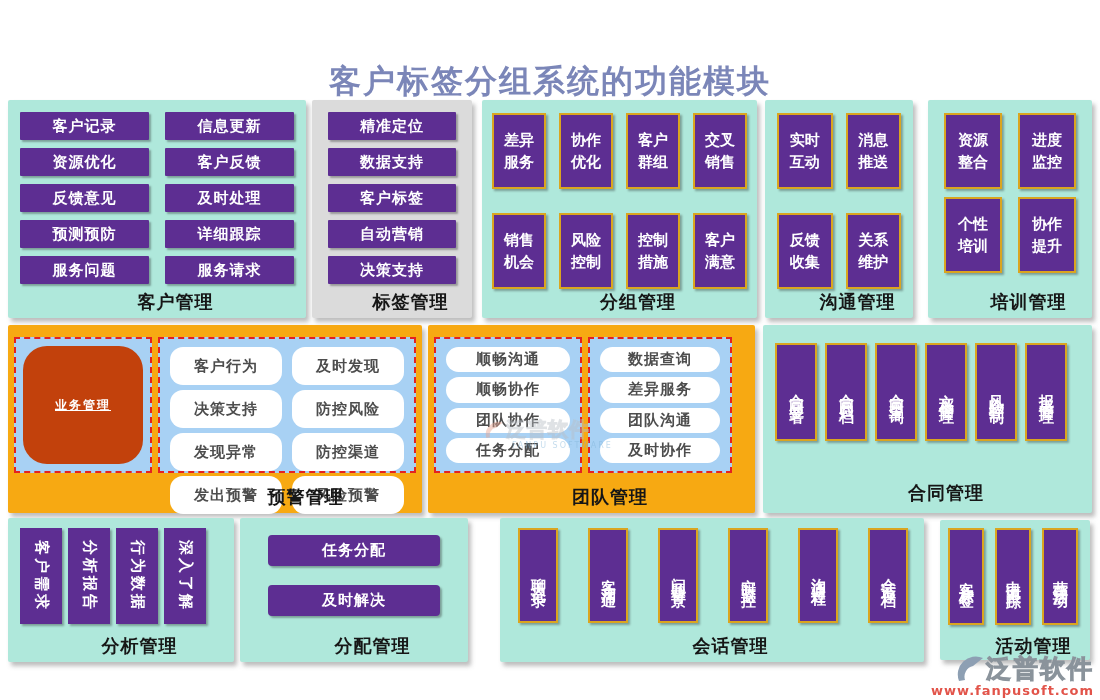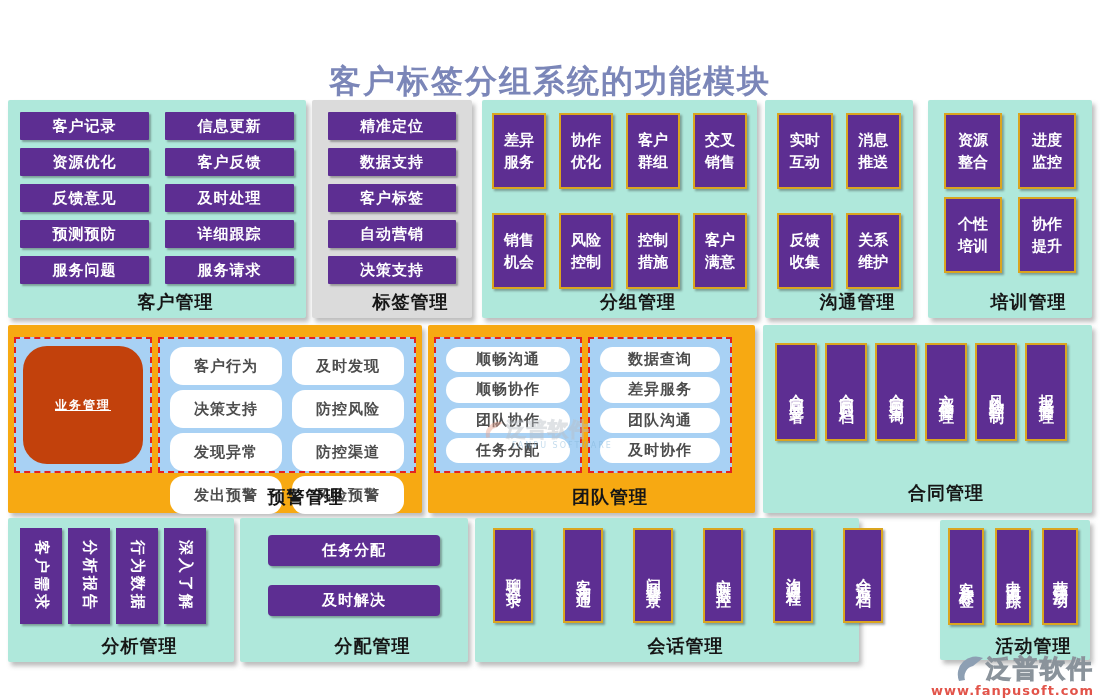--- a/index.html
+++ b/index.html
@@ -233,21 +233,21 @@
   </div>
 
   <div class="panel teal" style="left:240px;top:518px;width:228px;height:144px;">
     <div class="assign-col">
       <div class="btn btn-sq">任务分配</div>
       <div class="btn btn-sq">及时解决</div>
     </div>
     <div class="panel-label">分配管理</div>
   </div>
 
-  <div class="panel teal" style="left:475px;top:518px;width:384px;height:144px;">
+  <div class="panel teal" style="left:500px;top:518px;width:384px;height:144px;padding-left:40px;">
     <div class="vrow" id="v-session">
       <div class="block vblock">聊天记录</div>
       <div class="block vblock">客户沟通</div>
       <div class="block vblock">问题背景</div>
       <div class="block vblock">实时监控</div>
       <div class="block vblock">沟通过程</div>
       <div class="block vblock">会话存档</div>
     </div>
     <div class="panel-label">会话管理</div>
   </div>

